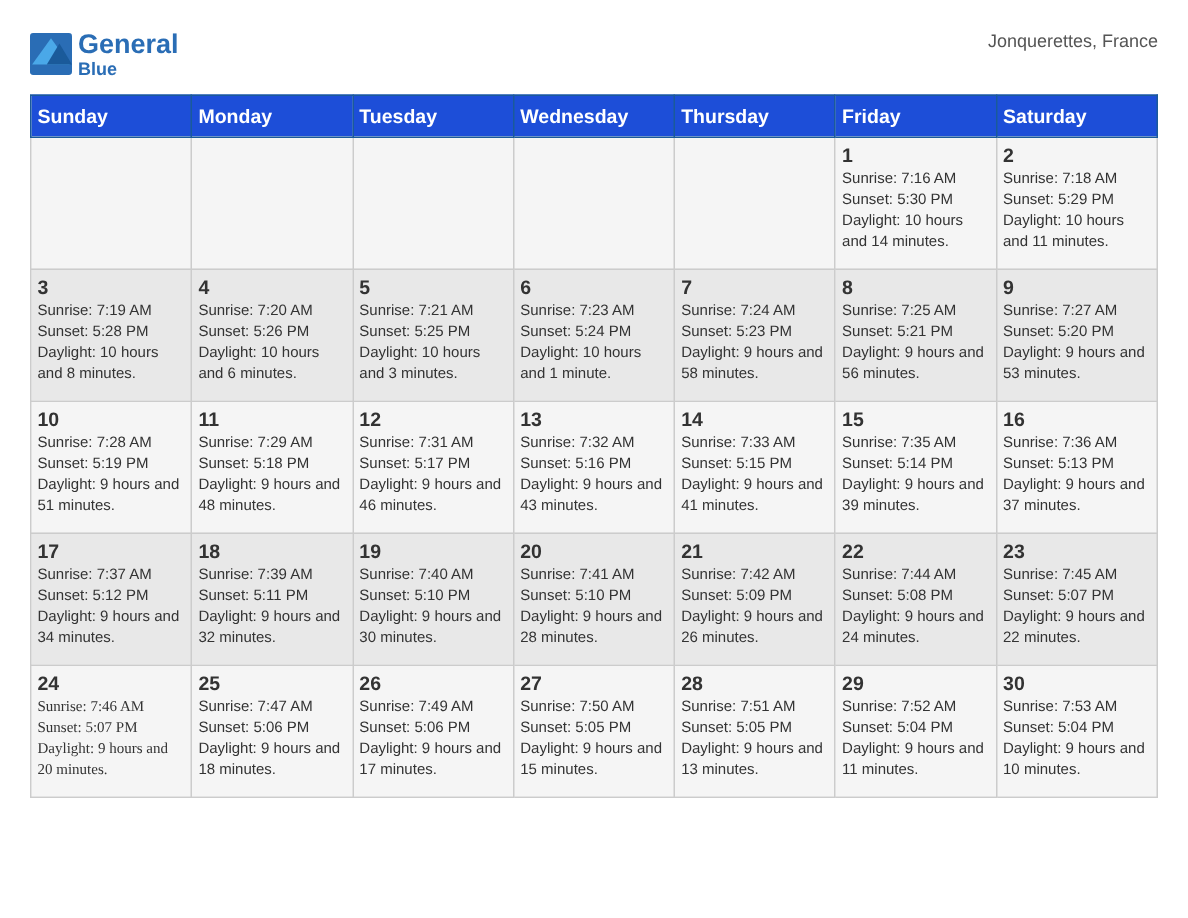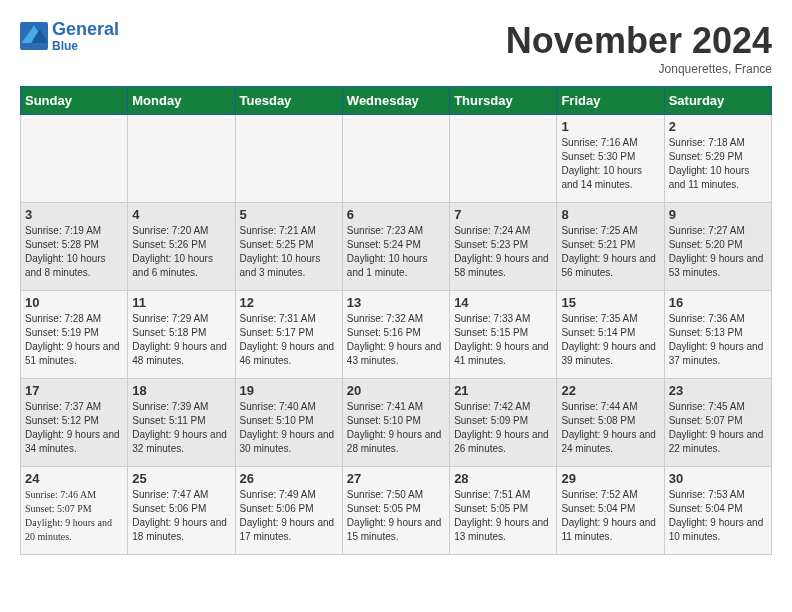--- a/index.html
+++ b/index.html
@@ -36,21 +36,21 @@
     .location {
       font-size: 12px;
       color: #555;
     }
     table {
       width: 100%;
       border-collapse: collapse;
       font-size: 11px;
     }
     thead tr {
-      background-color: #15803d;
+      background-color: #1d4ed8;
       color: #fff;
     }
     thead th {
       padding: 6px 4px;
       text-align: left;
       font-size: 13px;
       font-weight: bold;
       border: 1px solid #1a5a9a;
     }
     tbody tr {
@@ -90,21 +90,20 @@
       <rect x="0" y="0" width="40" height="40" rx="3" fill="#2a6db5"></rect>
       <polygon points="20,5 38,30 2,30" fill="#4aa8e8"></polygon>
       <polygon points="28,10 40,30 16,30" fill="#1a5a9a"></polygon>
     </svg>
     <div>
       <div style="color:#2a6db5;font-size:18px;font-weight:bold;line-height:1.1">General</div>
       <div style="color:#2a6db5;font-size:12px;font-weight:bold;line-height:1.1">Blue</div>
     </div>
   </div>
   <div class="title-area">
-    <div class="month-title">November 2024</div>
     <div class="location">Jonquerettes, France</div>
   </div>
 </div>
 
 <table>
   <thead>
     <tr id="header-row">
         <th>Sunday</th>
         <th>Monday</th>
         <th>Tuesday</th>

